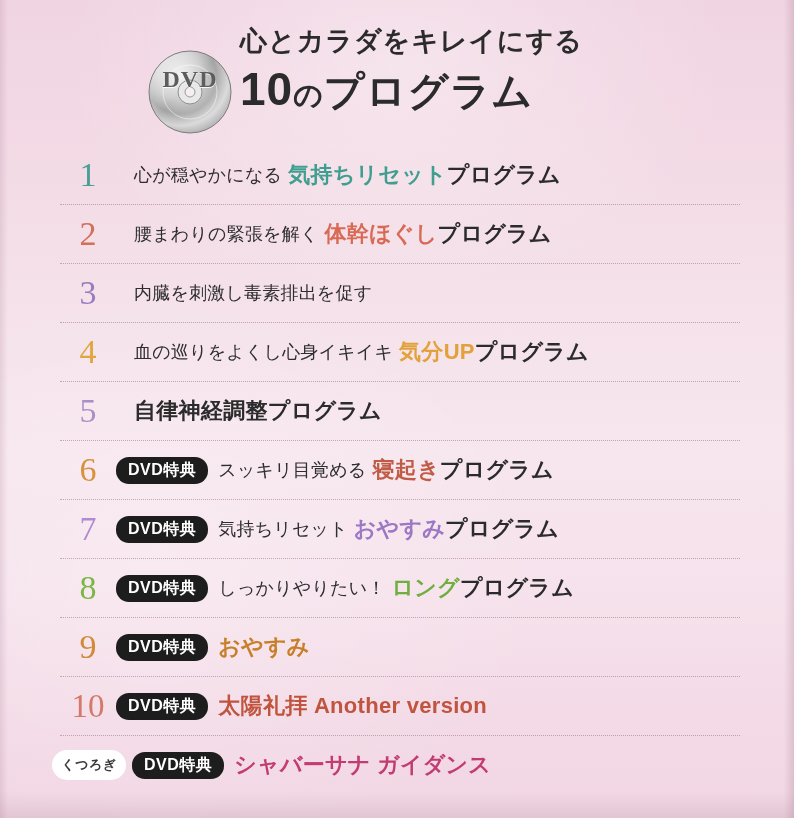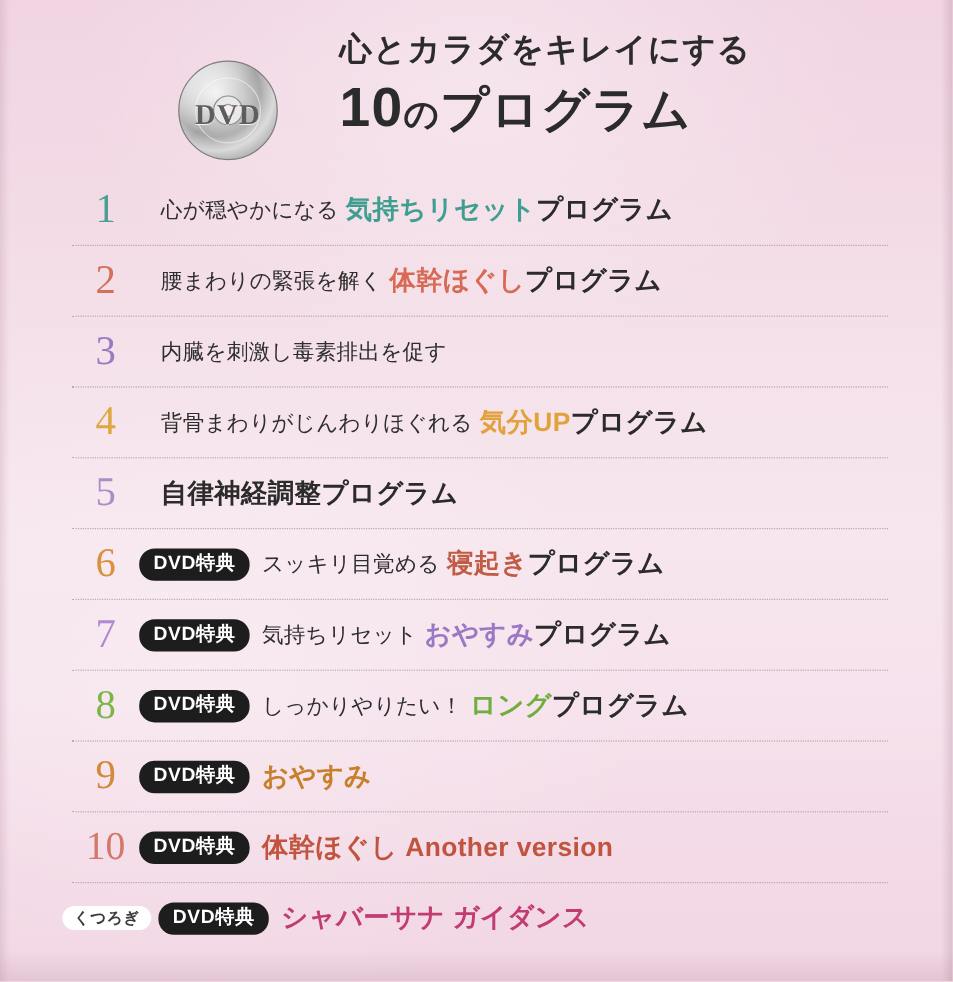--- a/index.html
+++ b/index.html
@@ -65,21 +65,20 @@
     top: 26px;
     width: 84px;
     height: 84px;
   }
   .dvd-badge svg { display: block; }
   .header-text {
     position: absolute;
     left: 100px;
     top: 0;
     width: 460px;
-    margin-left: 43px;
   }
   .header-line1 {
     font-size: 27px;
     font-weight: bold;
     color: #2b2b2b;
     letter-spacing: 1px;
     line-height: 1.3;
     white-space: nowrap;
   }
   .header-line2 {
@@ -125,21 +124,21 @@
     line-height: 1;
   }
   .rank.wide {
     font-size: 33px;
   }
   .kutsurogi {
     width: 74px;
     flex: 0 0 74px;
     margin-left: -8px;
     margin-right: 6px;
-    height: 20px;
+    height: 30px;
     border-radius: 15px;
     background: #ffffff;
     color: #3a3a3a;
     font-size: 13px;
     font-weight: bold;
     display: flex;
     align-items: center;
     justify-content: center;
     letter-spacing: 0.5px;
   }
@@ -198,21 +197,21 @@
             <stop offset="100%" stop-color="#ffffff" stop-opacity="0.45"></stop>
           </linearGradient>
         </defs>
         <circle cx="42" cy="42" r="41" fill="url(#discg)"></circle>
         <circle cx="42" cy="42" r="41" fill="url(#sheen)"></circle>
         <circle cx="42" cy="42" r="41" fill="none" stroke="#7d7d7d" stroke-width="1"></circle>
         <circle cx="42" cy="42" r="27" fill="none" stroke="#ffffff" stroke-opacity="0.5" stroke-width="1"></circle>
         <circle cx="42" cy="42" r="12" fill="#e9e9e9" stroke="#8f8f8f" stroke-width="1"></circle>
         <circle cx="42" cy="42" r="5" fill="#f6eef2" stroke="#9a9a9a" stroke-width="1"></circle>
       </svg>
-      <div style="position:absolute;left:0;top:4px;width:84px;height:84px;display:flex;align-items:center;justify-content:center;">
+      <div style="position:absolute;left:0;top:16px;width:84px;height:84px;display:flex;align-items:flex-start;justify-content:center;">
         <span style="font-family:'Liberation Serif',serif;font-size:24px;font-weight:bold;color:#5d5d5d;letter-spacing:1px;text-shadow:0 1px 0 rgba(255,255,255,0.85);">DVD</span>
       </div>
     </div>
     <div class="header-text">
       <div class="header-line1">心とカラダをキレイにする</div>
       <div class="header-line2">
         <span class="num">10</span><span class="no">の</span><span>プログラム</span>
       </div>
     </div>
   </div>
@@ -231,21 +230,21 @@
         <div class="title"><span style="color: rgb(216, 106, 85);">体幹ほぐし</span><span class="plain">プログラム</span></div>
       </div>
       <div class="row">
         <div class="rank" style="color: rgb(154, 122, 192);">3</div>
         <div style="flex: 0 0 18px;"></div>
         <div class="desc">内臓を刺激し毒素排出を促す</div>
       </div>
       <div class="row">
         <div class="rank" style="color: rgb(224, 166, 63);">4</div>
         <div style="flex: 0 0 18px;"></div>
-        <div class="desc">背骨まわりがじんわりほぐれる</div>
+        <div class="desc">血の巡りをよくし心身イキイキ</div>
         <div class="title"><span style="color: rgb(226, 161, 58);">気分UP</span><span class="plain">プログラム</span></div>
       </div>
       <div class="row">
         <div class="rank" style="color: rgb(169, 143, 198);">5</div>
         <div style="flex: 0 0 18px;"></div>
         <div class="title"><span style="color: rgb(43, 43, 43);">自律神経調整</span><span class="plain">プログラム</span></div>
       </div>
       <div class="row">
         <div class="rank" style="color: rgb(216, 146, 63);">6</div>
         <div class="tag">DVD特典</div>
@@ -265,21 +264,21 @@
         <div class="title"><span style="color: rgb(111, 174, 63);">ロング</span><span class="plain">プログラム</span></div>
       </div>
       <div class="row">
         <div class="rank" style="color: rgb(208, 138, 58);">9</div>
         <div class="tag">DVD特典</div>
         <div class="title"><span style="color: rgb(199, 127, 42);">おやすみ</span></div>
       </div>
       <div class="row">
         <div class="rank wide" style="color: rgb(212, 121, 106);">10</div>
         <div class="tag">DVD特典</div>
-        <div class="title"><span style="color: rgb(192, 84, 63);">体幹ほぐし Another version</span></div>
+        <div class="title"><span style="color: rgb(192, 84, 63);">太陽礼拝 Another version</span></div>
       </div>
       <div class="row">
         <div class="kutsurogi">くつろぎ</div>
         <div class="tag">DVD特典</div>
         <div class="title"><span style="color: rgb(194, 59, 114);">シャバーサナ ガイダンス</span></div>
       </div>
     </div>
 </div>
 
 </body></html>

